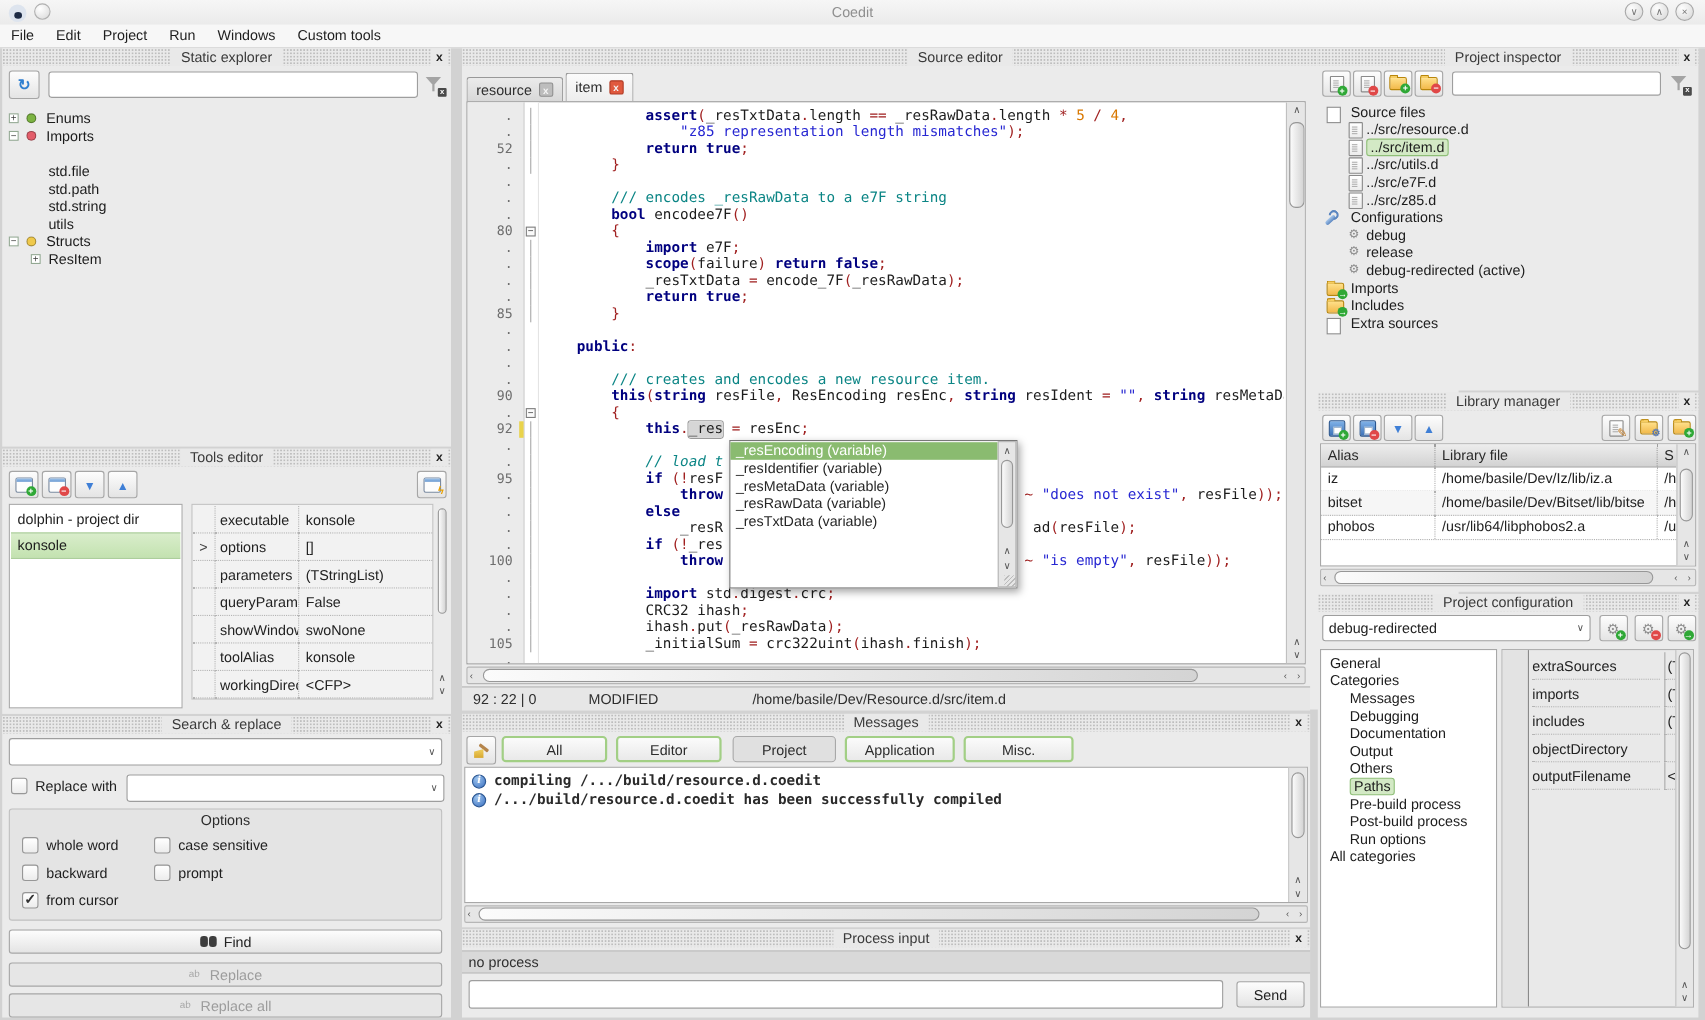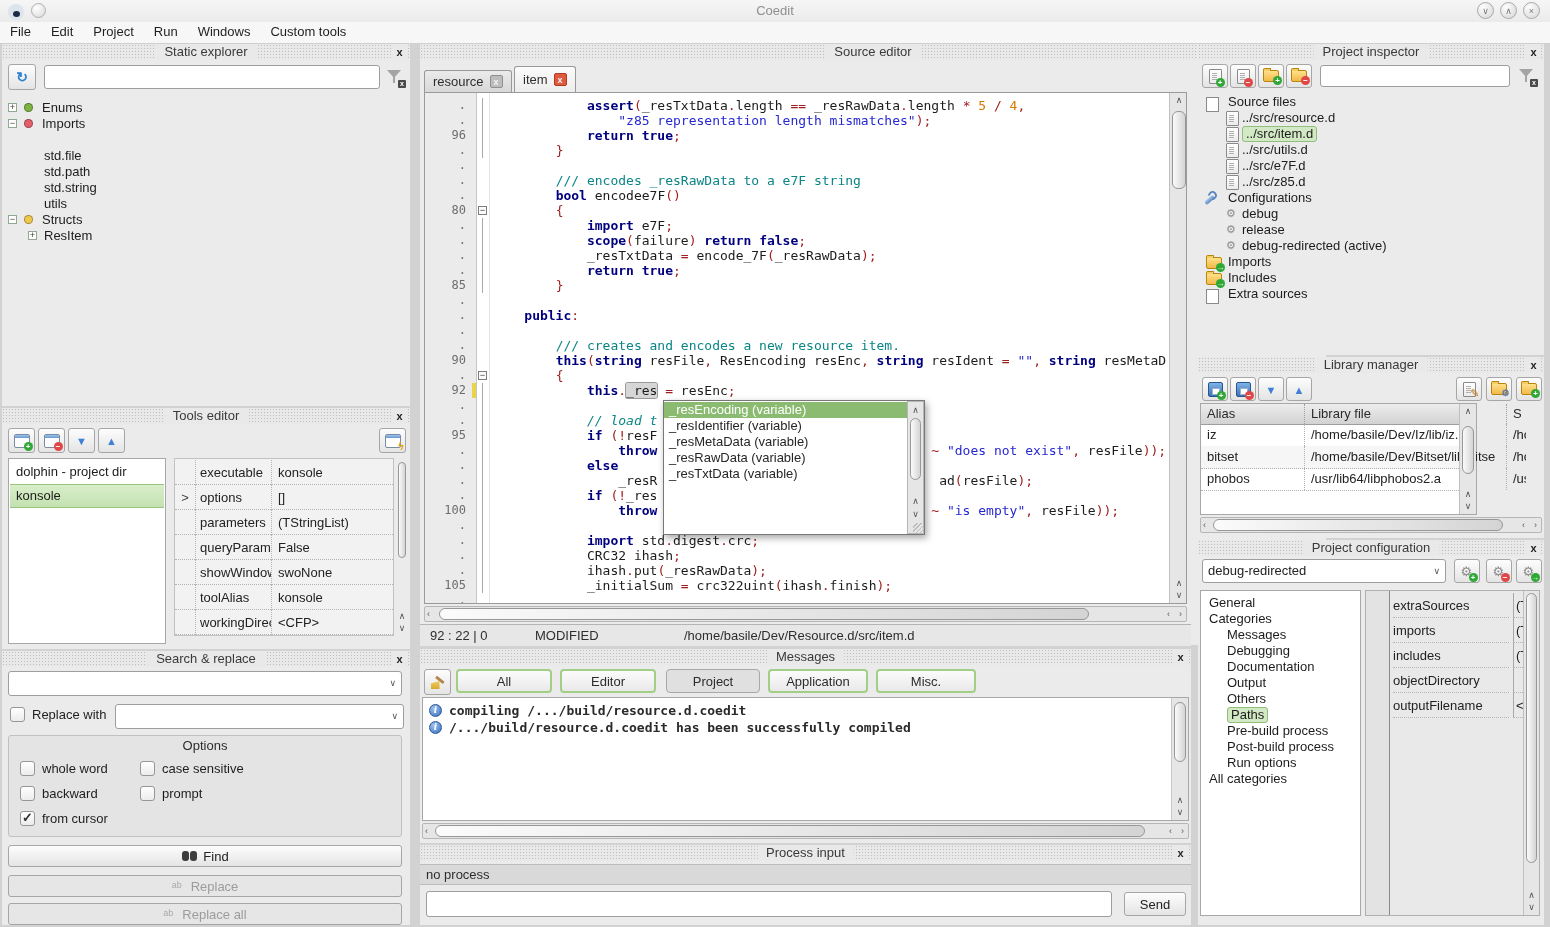--- a/index.html
+++ b/index.html
@@ -329,21 +329,21 @@
       </div>
       <div class="tab active" style="left: 94px; top: 22px; height: 26px;">
         <span>item</span>
         <span class="tclose orange">x</span>
       </div>
     </div>
   <div id="ed-frame" style="left:4px;top:48px;width:763px;height:512px">
     <div id="ed-gutter">
         <div class="gnum" style="top: 5px;">.</div>
         <div class="gnum" style="top: 20px;">.</div>
-        <div class="gnum" style="top: 35px;">96</div>
+        <div class="gnum" style="top: 35px;">52</div>
         <div class="gnum" style="top: 50px;">.</div>
         <div class="gnum" style="top: 65px;">.</div>
         <div class="gnum" style="top: 80px;">.</div>
         <div class="gnum" style="top: 95px;">.</div>
         <div class="gnum" style="top: 110px;">80</div>
         <div class="gnum" style="top: 125px;">.</div>
         <div class="gnum" style="top: 140px;">.</div>
         <div class="gnum" style="top: 155px;">.</div>
         <div class="gnum" style="top: 170px;">.</div>
         <div class="gnum" style="top: 185px;">85</div>
@@ -637,21 +637,21 @@
   <div class="btn" style="left:288px;top:20px;width:26px;height:24px">
       <span class="ic ic-folder">
         <i class="badge b-gear">⚙</i>
       </span>
     </div>
   <div class="btn" style="left:318px;top:20px;width:26px;height:24px">
       <span class="ic ic-folder">
         <i class="badge b-add">+</i>
       </span>
     </div>
-  <div id="lm-table" class="whitebox" style="left:2px;top:46px;width:277px;height:112px">
+  <div id="lm-table" class="whitebox" style="left:2px;top:46px;width:342px;height:112px">
       <div style="position: absolute; left: 0px; top: 0px; right: 17px; height: 20px; background: linear-gradient(rgb(237, 237, 237), rgb(210, 210, 210)); border-bottom: 1px solid rgb(158, 158, 158);">
         <div class="cell" style="left: 0px; top: 0px; width: 103px; height: 20px; line-height: 20px; padding-left: 6px; color: rgb(42, 42, 42); border-left: none;">Alias</div>
         <div class="cell" style="left: 103px; top: 0px; width: 202px; height: 20px; line-height: 20px; padding-left: 6px; color: rgb(42, 42, 42); border-left: 1px dotted rgb(158, 158, 158);">Library file</div>
         <div class="cell" style="left: 305px; top: 0px; width: 20px; height: 20px; line-height: 20px; padding-left: 6px; color: rgb(42, 42, 42); border-left: 1px dotted rgb(158, 158, 158);">S</div>
       </div>
       <div style="position: absolute; left: 0px; top: 20px; right: 17px; height: 22px; border-bottom: 1px dotted rgb(176, 176, 176);">
         <div class="cell" style="left: 0px; top: 0px; width: 103px; height: 22px; line-height: 22px; padding-left: 6px; border-left: none;">iz</div>
         <div class="cell" style="left: 103px; top: 0px; width: 202px; height: 22px; line-height: 22px; padding-left: 6px; border-left: 1px dotted rgb(176, 176, 176);">/home/basile/Dev/Iz/lib/iz.a</div>
         <div class="cell" style="left: 305px; top: 0px; width: 20px; height: 22px; line-height: 22px; padding-left: 6px; border-left: 1px dotted rgb(176, 176, 176);">/ho</div>
       </div>

